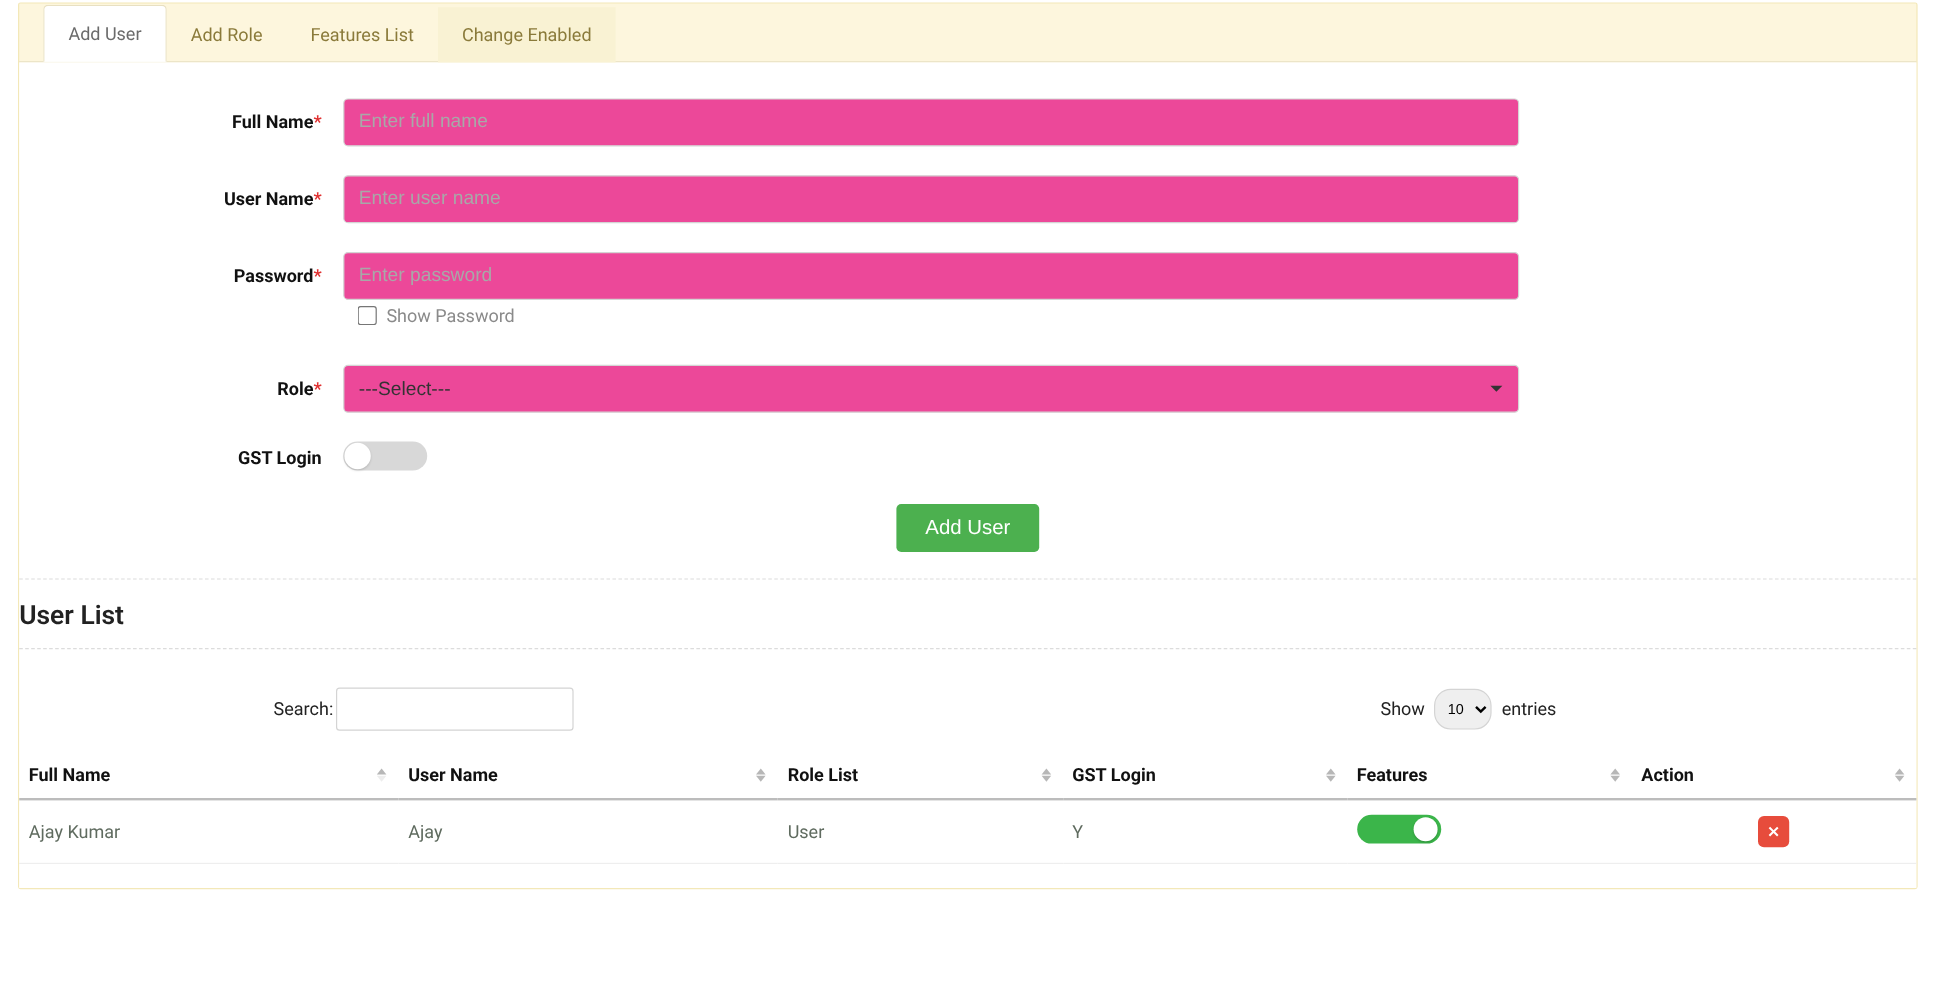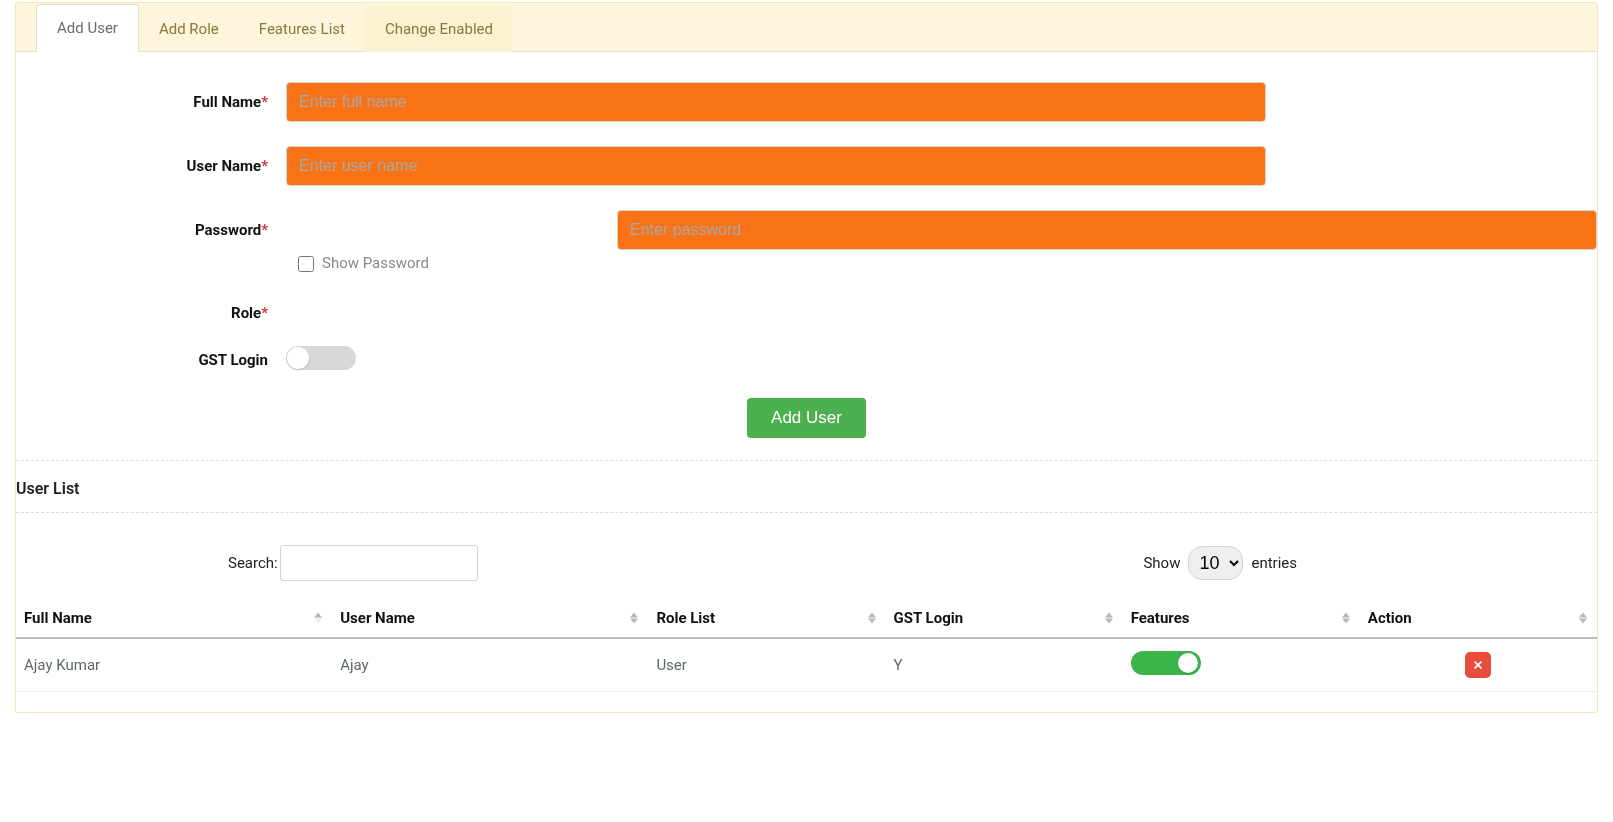--- a/index.html
+++ b/index.html
@@ -65,21 +65,21 @@
   width: 980px;
 }
 input.text-field, select.select-field {
   width: 100%;
   height: 40px;
   padding: 8px 12px;
   font-size: 16px;
   border: 1px solid #d4d4d4;
   border-radius: 4px;
   color: #333;
-  background: #f97316;
+  background: #ec4899;
 }
 input.text-field::placeholder { color: #a8a8a8; }
 select.select-field {
   appearance: none;
   -webkit-appearance: none;
   background-image: none;
   position: relative;
 }
 .select-wrap {
   position: relative;
@@ -90,21 +90,21 @@
   top: 50%;
   transform: translateY(-50%);
   pointer-events: none;
   width: 0; height: 0;
   border-left: 5px solid transparent;
   border-right: 5px solid transparent;
   border-top: 5px solid #333;
 }
 .checkbox-row {
   display: flex;
-  align-items: flex-end;
+  align-items: center;
   gap: 8px;
   color: #8a8a8a;
   font-size: 15px;
   margin-top: -6px;
   margin-bottom: 32px;
   margin-left: 270px;
   padding-left: 12px;
 }
 .checkbox-row input[type=checkbox] {
   width: 16px; height: 16px;
@@ -140,21 +140,21 @@
   font-size: 17px;
   border-radius: 4px;
   cursor: pointer;
 }
 .divider {
   border: none;
   border-top: 1px dashed #dcdcdc;
   margin: 22px 0 18px 0;
 }
 h2.section-title {
-  font-size: 16px;
+  font-size: 22px;
   font-weight: 600;
   color: #222;
   margin: 4px 0 14px 0;
 }
 .table-controls {
   display: flex;
   justify-content: space-between;
   align-items: center;
   padding: 14px 0 18px 0;
 }
@@ -178,21 +178,21 @@
   gap: 8px;
   margin-right: 300px;
   color: #222;
   font-size: 15px;
 }
 .entries-wrap select {
   height: 34px;
   border: 1px solid #d4d4d4;
   border-radius: 14px;
   padding: 2px 6px;
-  font-size: 18px;
+  font-size: 12px;
 }
 table.data-table {
   width: 100%;
   border-collapse: collapse;
 }
 table.data-table thead th {
   text-align: left;
   font-weight: 700;
   font-size: 15px;
   color: #111;
@@ -276,34 +276,42 @@
         </div>
       </div>
 
       <div class="form-row">
         <div class="form-label"><span>User Name</span><span class="req">*</span></div>
         <div class="form-ctrl-col">
           <input class="text-field" type="text" placeholder="Enter user name" style="">
         </div>
       </div>
 
-      <div class="form-row" style="margin-bottom:10px;justify-content:space-between;">
+      <div class="form-row" style="margin-bottom:10px;">
         <div class="form-label"><span>Password</span><span class="req">*</span></div>
         <div class="form-ctrl-col">
           <input class="text-field" type="password" placeholder="Enter password" style="">
         </div>
       </div>
 
       <div class="checkbox-row">
         <input type="checkbox" style="">
         <span>Show Password</span>
       </div>
 
       <div class="form-row">
         <div class="form-label"><span>Role</span><span class="req">*</span></div>
+        <div class="form-ctrl-col">
+          <div class="select-wrap">
+            <select class="select-field">
+              <option>---Select---</option>
+            </select>
+            <span class="select-caret"></span>
+          </div>
+        </div>
       </div>
 
 
       <div class="form-row">
         <div class="form-label"><span>GST Login</span></div>
         <div class="form-ctrl-col">
           <div class="toggle">
             <div class="knob"></div>
           </div>
         </div>

